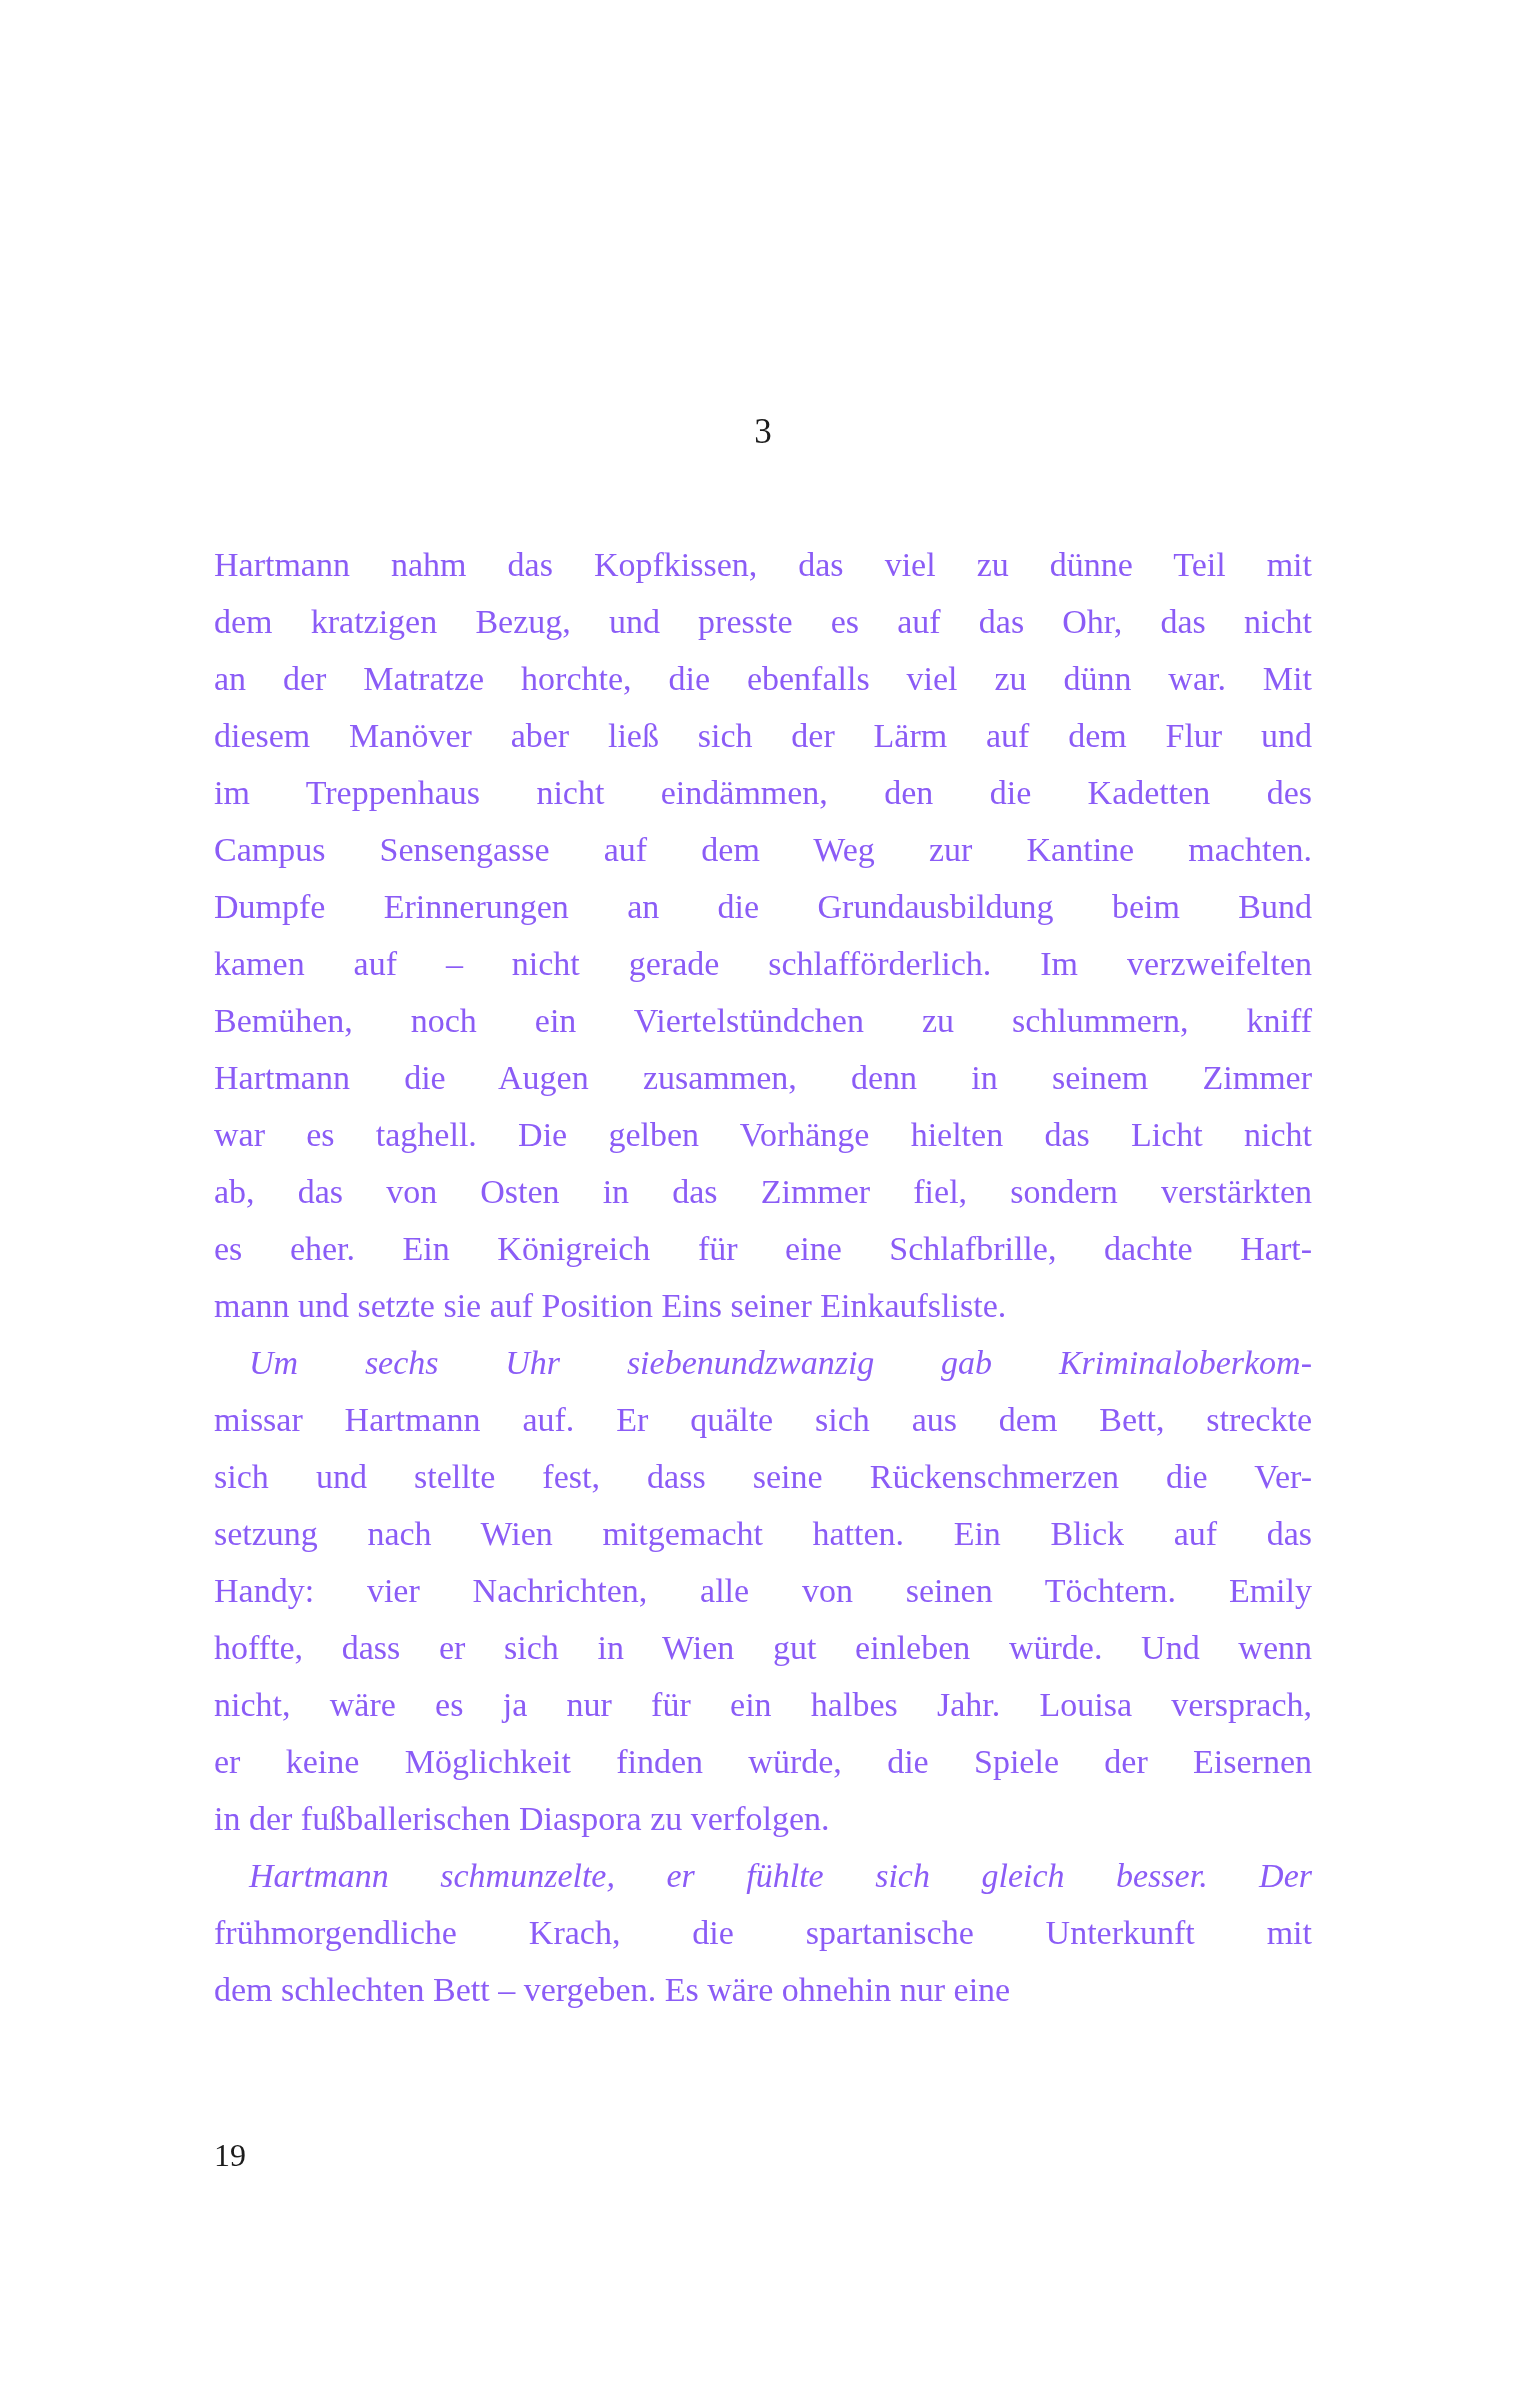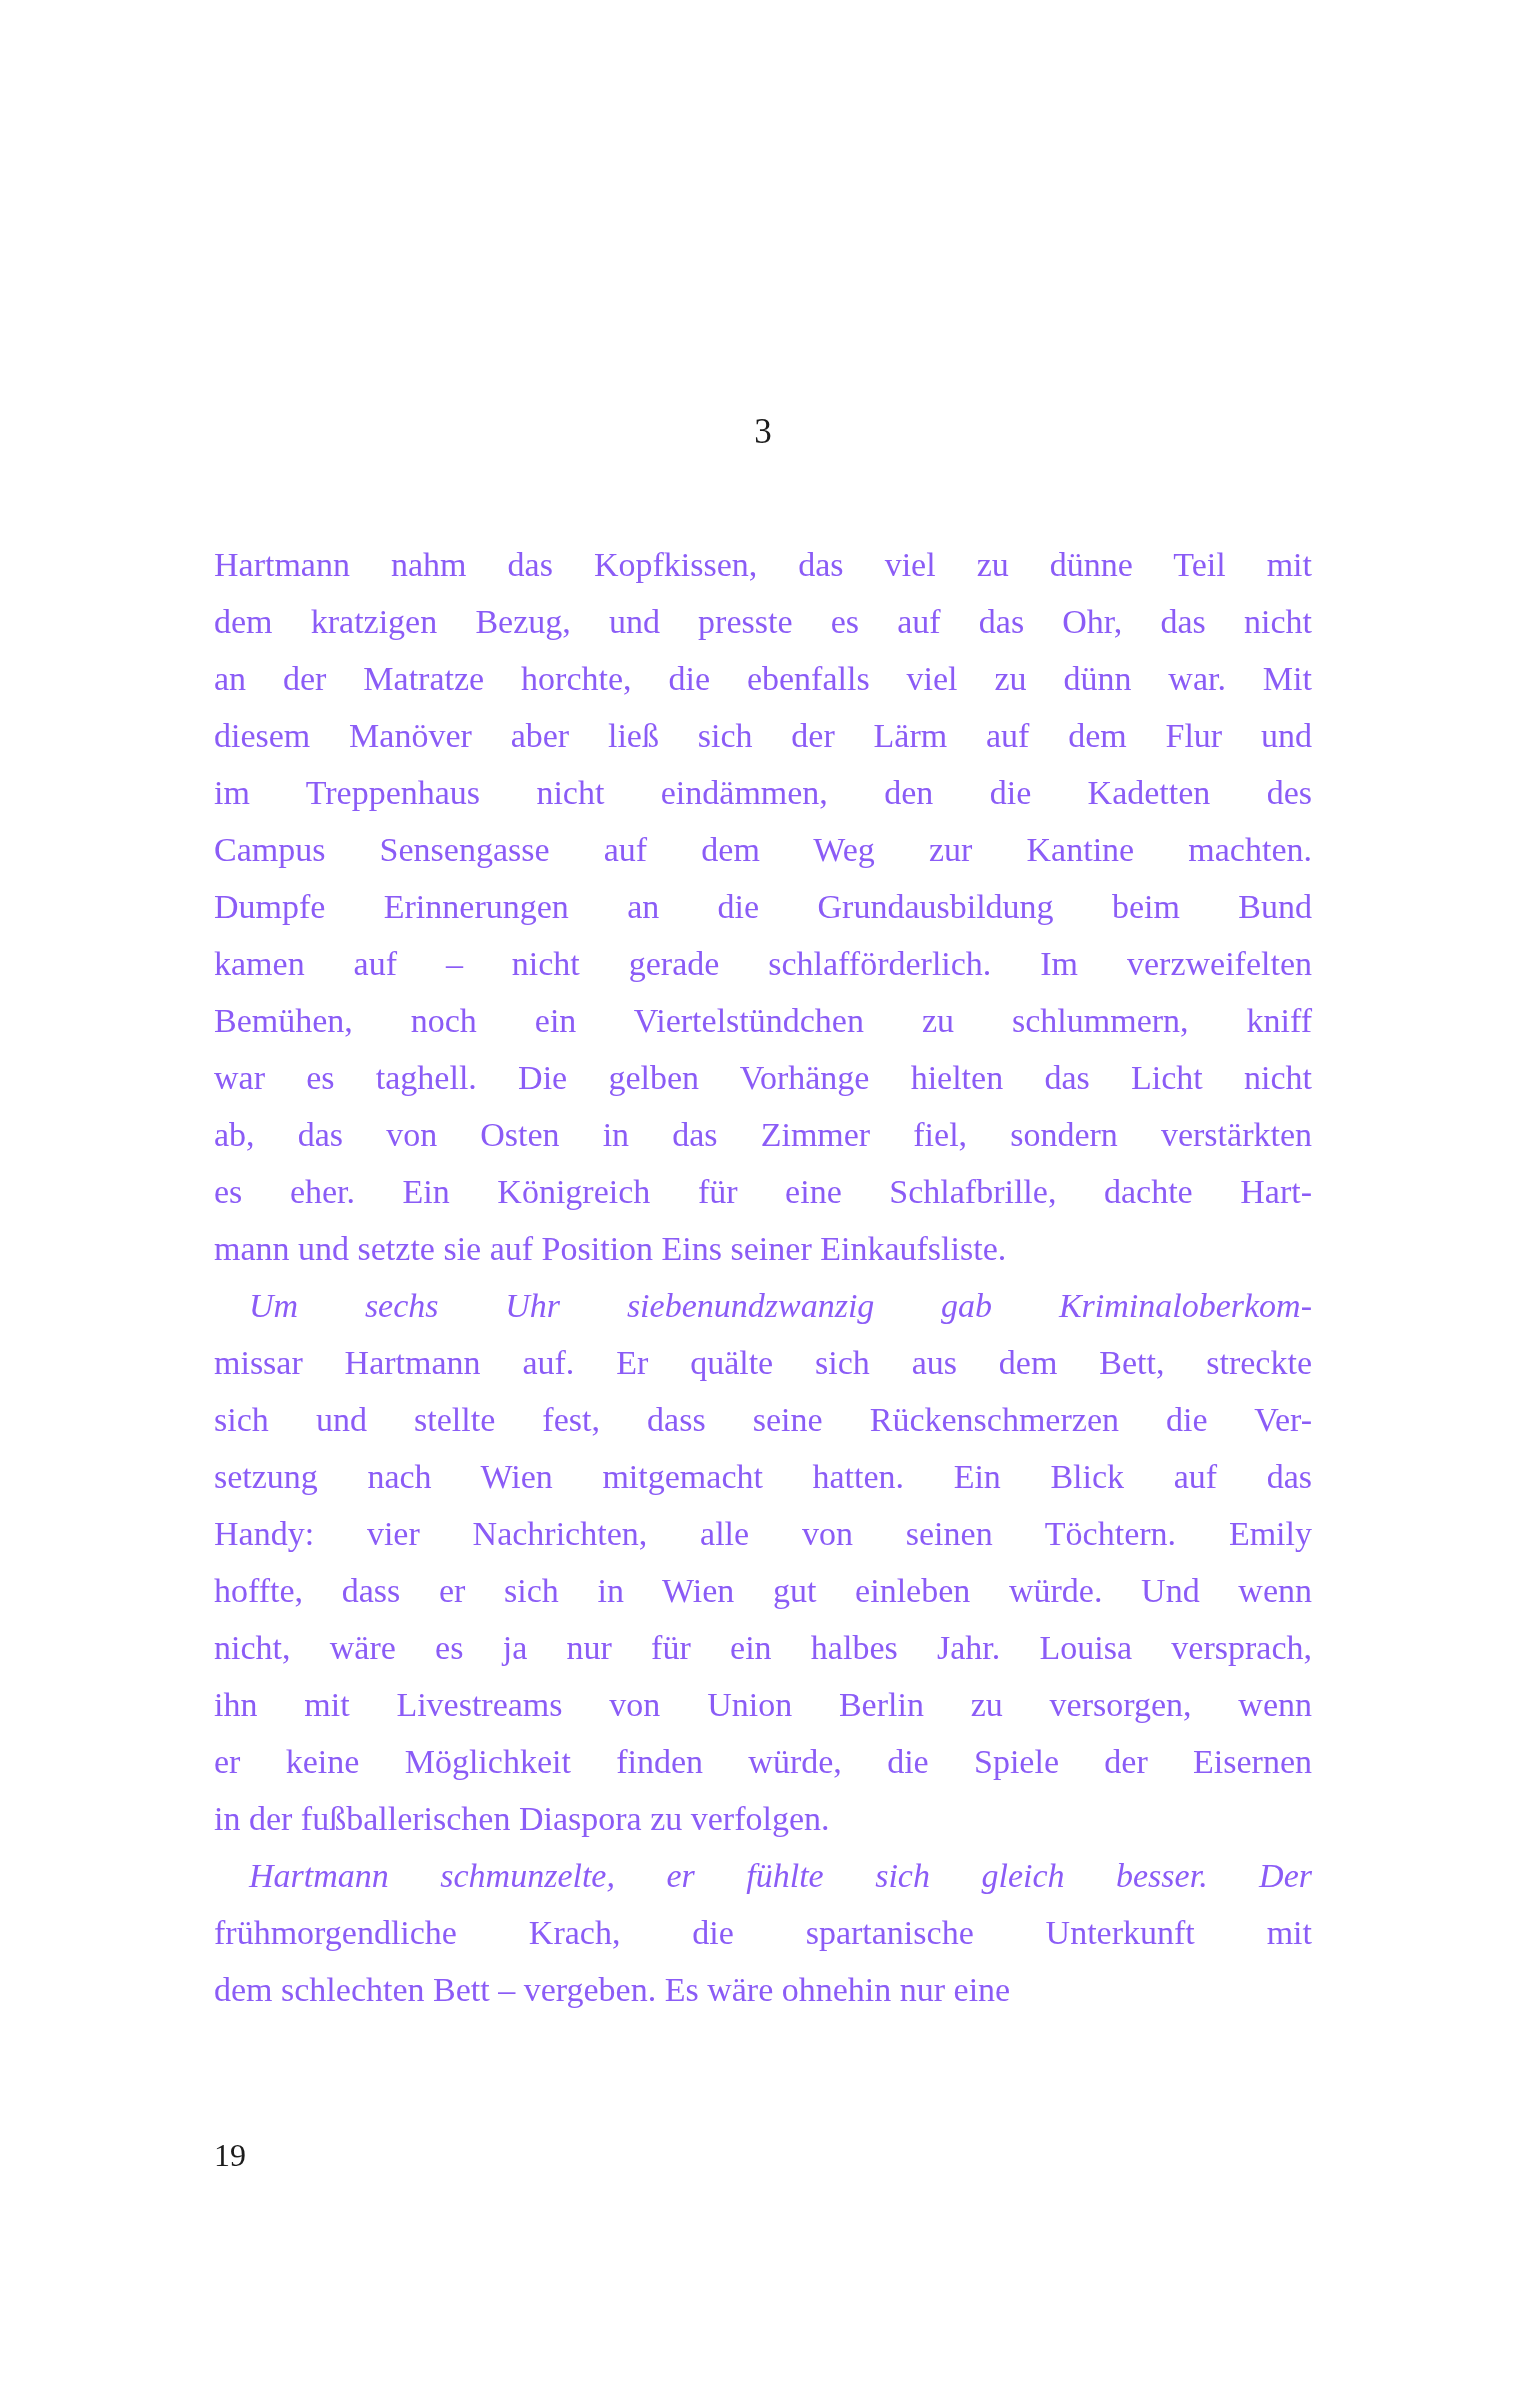--- a/index.html
+++ b/index.html
@@ -72,34 +72,34 @@
       <div class="paragraph">
         <div class="line">Hartmann nahm das Kopfkissen, das viel zu dünne Teil mit</div>
         <div class="line">dem kratzigen Bezug, und presste es auf das Ohr, das nicht</div>
         <div class="line">an der Matratze horchte, die ebenfalls viel zu dünn war. Mit</div>
         <div class="line">diesem Manöver aber ließ sich der Lärm auf dem Flur und</div>
         <div class="line">im Treppenhaus nicht eindämmen, den die Kadetten des</div>
         <div class="line">Campus Sensengasse auf dem Weg zur Kantine machten.</div>
         <div class="line">Dumpfe Erinnerungen an die Grundausbildung beim Bund</div>
         <div class="line">kamen auf – nicht gerade schlafförderlich. Im verzweifelten</div>
         <div class="line">Bemühen, noch ein Viertelstündchen zu schlummern, kniff</div>
+        <div class="line">Hartmann die Augen zusammen, denn in seinem Zimmer</div>
         <div class="line">war es taghell. Die gelben Vorhänge hielten das Licht nicht</div>
         <div class="line">ab, das von Osten in das Zimmer fiel, sondern verstärkten</div>
         <div class="line">es eher. Ein Königreich für eine Schlafbrille, dachte Hart-</div>
         <div class="line last">mann und setzte sie auf Position Eins seiner Einkaufsliste.</div>
       </div>
       <div class="paragraph">
         <div class="line indent">Um sechs Uhr siebenundzwanzig gab Kriminaloberkom-</div>
         <div class="line">missar Hartmann auf. Er quälte sich aus dem Bett, streckte</div>
         <div class="line">sich und stellte fest, dass seine Rückenschmerzen die Ver-</div>
         <div class="line">setzung nach Wien mitgemacht hatten. Ein Blick auf das</div>
         <div class="line">Handy: vier Nachrichten, alle von seinen Töchtern. Emily</div>
         <div class="line">hoffte, dass er sich in Wien gut einleben würde. Und wenn</div>
         <div class="line">nicht, wäre es ja nur für ein halbes Jahr. Louisa versprach,</div>
-        <div class="line">ihn mit Livestreams von Union Berlin zu versorgen, wenn</div>
         <div class="line">er keine Möglichkeit finden würde, die Spiele der Eisernen</div>
         <div class="line last">in der fußballerischen Diaspora zu verfolgen.</div>
       </div>
       <div class="paragraph">
         <div class="line indent">Hartmann schmunzelte, er fühlte sich gleich besser. Der</div>
         <div class="line">frühmorgendliche Krach, die spartanische Unterkunft mit</div>
         <div class="line last">dem schlechten Bett – vergeben. Es wäre ohnehin nur eine</div>
       </div>
     </div>
 

